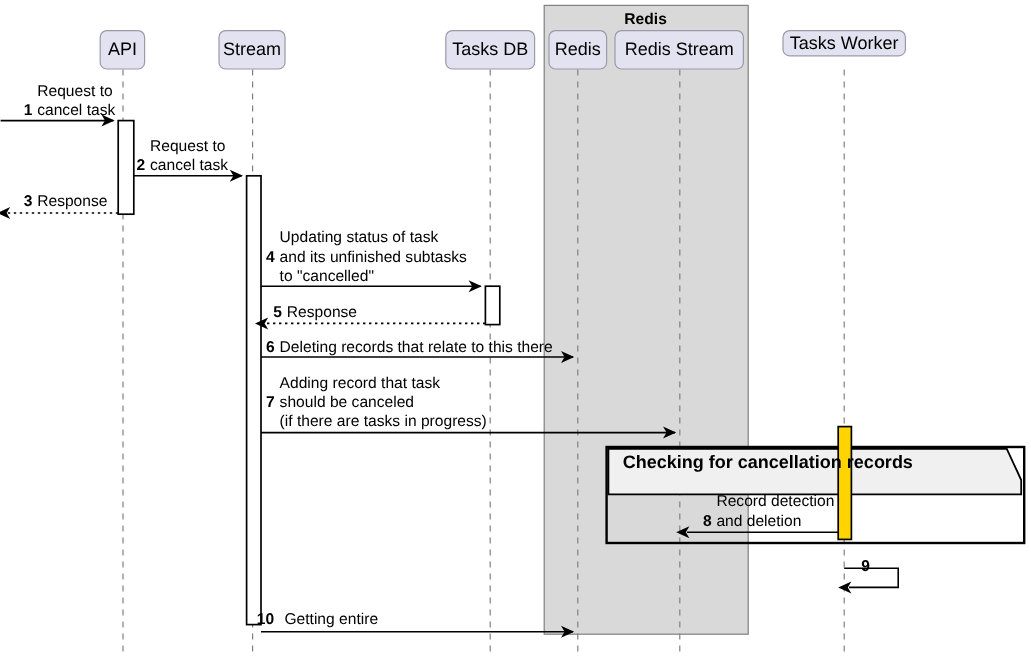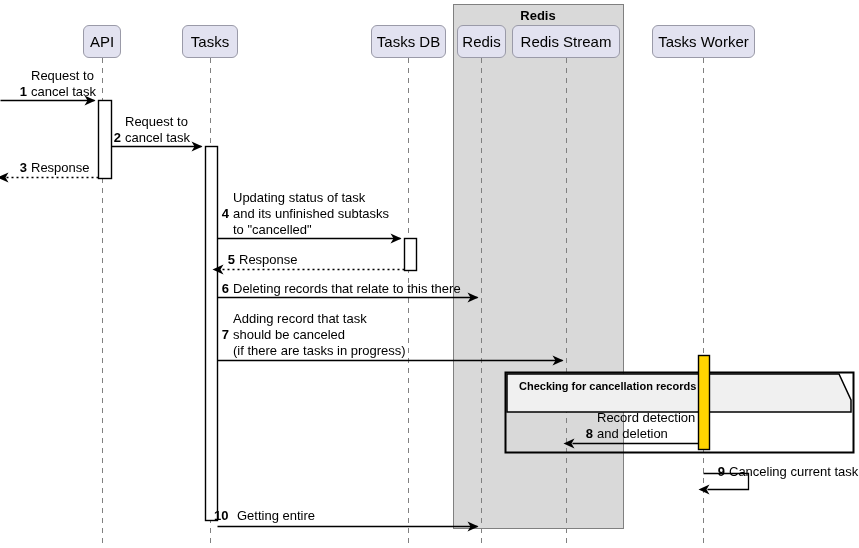--- a/index.html
+++ b/index.html
@@ -22,21 +22,21 @@
   .grouplabel{
     position:absolute;font-size:13px;font-weight:bold;color:#000;
     text-align:center;white-space:nowrap;
   }
   
   .msg{position:absolute;font-size:13px;color:#000;white-space:pre;line-height:16px;}
   .msg .num{font-weight:bold;}
 
   
   .notehead{
-    position:absolute;font-size:11px;font-weight:bold;color:#000;
+    position:absolute;font-size:15px;font-weight:bold;color:#000;
     line-height:18px;white-space:pre;
   }
 </style>
 </head>
 <body>
 
 <div id="canvas">
 
   <svg class="layer" id="svg-base">
       <rect x="453.5" y="4.5" width="170" height="524" fill="#D9D9D9" stroke="#808080" stroke-width="1"></rect>
@@ -46,32 +46,32 @@
       <line x1="481.5" y1="58" x2="481.5" y2="548" stroke="#808080" stroke-width="1" stroke-dasharray="5,5"></line>
       <line x1="566.5" y1="58" x2="566.5" y2="548" stroke="#808080" stroke-width="1" stroke-dasharray="5,5"></line>
       <line x1="703.5" y1="58" x2="703.5" y2="548" stroke="#808080" stroke-width="1" stroke-dasharray="5,5"></line>
     </svg>
 
   <div id="participant-layer">
       <div class="pbox" style="left: 83px; top: 25px; width: 38px; height: 33px; text-align: right;">
         <span>API</span>
       </div>
       <div class="pbox" style="left: 182px; top: 25px; width: 56px; height: 33px;">
-        <span>Tasks</span>
+        <span>Stream</span>
       </div>
       <div class="pbox" style="left: 371px; top: 25px; width: 75px; height: 33px;">
         <span>Tasks DB</span>
       </div>
       <div class="pbox" style="left: 457px; top: 25px; width: 49px; height: 33px;">
         <span>Redis</span>
       </div>
       <div class="pbox" style="left: 512px; top: 25px; width: 108px; height: 33px;">
         <span>Redis Stream</span>
       </div>
-      <div class="pbox" style="left: 652px; top: 25px; width: 103px; height: 33px;">
+      <div class="pbox" style="left: 652px; top: 25px; width: 103px; height: 22px;">
         <span>Tasks Worker</span>
       </div>
     </div>
 
   <div id="group-label-layer">
       <div class="grouplabel" style="left: 453px; top: 8px; width: 170px;">Redis</div>
     </div>
 
   <svg class="layer" id="svg-top">
       <rect x="505.5" y="372.5" width="348" height="80" fill="none" stroke="#000" stroke-width="2"></rect>
@@ -102,21 +102,21 @@
 
   <div id="label-layer">
       <div class="msg" style="left: 14px; top: 68px;"><div style="display: flex; align-items: baseline;"><span class="num" style="display: inline-block; min-width: 13px; text-align: right; margin-right: 4px;"></span><span>Request to</span></div><div style="display: flex; align-items: baseline;"><span class="num" style="display: inline-block; min-width: 13px; text-align: right; margin-right: 4px;">1</span><span>cancel task</span></div></div>
       <div class="msg" style="left: 108px; top: 114px;"><div style="display: flex; align-items: baseline;"><span class="num" style="display: inline-block; min-width: 13px; text-align: right; margin-right: 4px;"></span><span>Request to</span></div><div style="display: flex; align-items: baseline;"><span class="num" style="display: inline-block; min-width: 13px; text-align: right; margin-right: 4px;">2</span><span>cancel task</span></div></div>
       <div class="msg" style="left: 14px; top: 160px;"><div style="display: flex; align-items: baseline;"><span class="num" style="display: inline-block; min-width: 13px; text-align: right; margin-right: 4px;">3</span><span>Response</span></div></div>
       <div class="msg" style="left: 216px; top: 190px;"><div style="display: flex; align-items: baseline;"><span class="num" style="display: inline-block; min-width: 13px; text-align: right; margin-right: 4px;"></span><span>Updating status of task</span></div><div style="display: flex; align-items: baseline;"><span class="num" style="display: inline-block; min-width: 13px; text-align: right; margin-right: 4px;">4</span><span>and its unfinished subtasks</span></div><div style="display: flex; align-items: baseline;"><span class="num" style="display: inline-block; min-width: 13px; text-align: right; margin-right: 4px;"></span><span>to "cancelled"</span></div></div>
       <div class="msg" style="left: 222px; top: 252px;"><div style="display: flex; align-items: baseline;"><span class="num" style="display: inline-block; min-width: 13px; text-align: right; margin-right: 4px;">5</span><span>Response</span></div></div>
       <div class="msg" style="left: 216px; top: 281px;"><div style="display: flex; align-items: baseline;"><span class="num" style="display: inline-block; min-width: 13px; text-align: right; margin-right: 4px;">6</span><span>Deleting records that relate to this there</span></div></div>
       <div class="msg" style="left: 216px; top: 311px;"><div style="display: flex; align-items: baseline;"><span class="num" style="display: inline-block; min-width: 13px; text-align: right; margin-right: 4px;"></span><span>Adding record that task</span></div><div style="display: flex; align-items: baseline;"><span class="num" style="display: inline-block; min-width: 13px; text-align: right; margin-right: 4px;">7</span><span>should be canceled</span></div><div style="display: flex; align-items: baseline;"><span class="num" style="display: inline-block; min-width: 13px; text-align: right; margin-right: 4px;"></span><span>(if there are tasks in progress)</span></div></div>
       <div class="msg" style="left: 580px; top: 410px;"><div style="display: flex; align-items: baseline;"><span class="num" style="display: inline-block; min-width: 13px; text-align: right; margin-right: 4px;"></span><span>Record detection</span></div><div style="display: flex; align-items: baseline;"><span class="num" style="display: inline-block; min-width: 13px; text-align: right; margin-right: 4px;">8</span><span>and deletion</span></div></div>
-      <div class="msg" style="left: 712px; top: 464px;"><div style="display: flex; align-items: baseline;"><span class="num" style="display: inline-block; min-width: 13px; text-align: right; margin-right: 4px;">9</span><span>Canceling current task</span></div></div>
+      <div class="msg" style="left: 712px; top: 464px;"><div style="display: flex; align-items: baseline;"><span class="num" style="display: inline-block; min-width: 13px; text-align: right; margin-right: 4px;">9</span></div></div>
       <div class="msg" style="left: 214px; top: 508px;"><div style="display: flex; align-items: baseline;"><span class="num" style="display: inline-block; min-width: 19px; margin-right: 4px;">10</span><span>Getting entire</span></div></div>
     </div>
 
   <div id="note-layer">
       <div class="notehead" style="left: 519px; top: 377px;"><div>Checking for cancellation records</div></div>
     </div>
 
 </div>
 
 </body></html>

